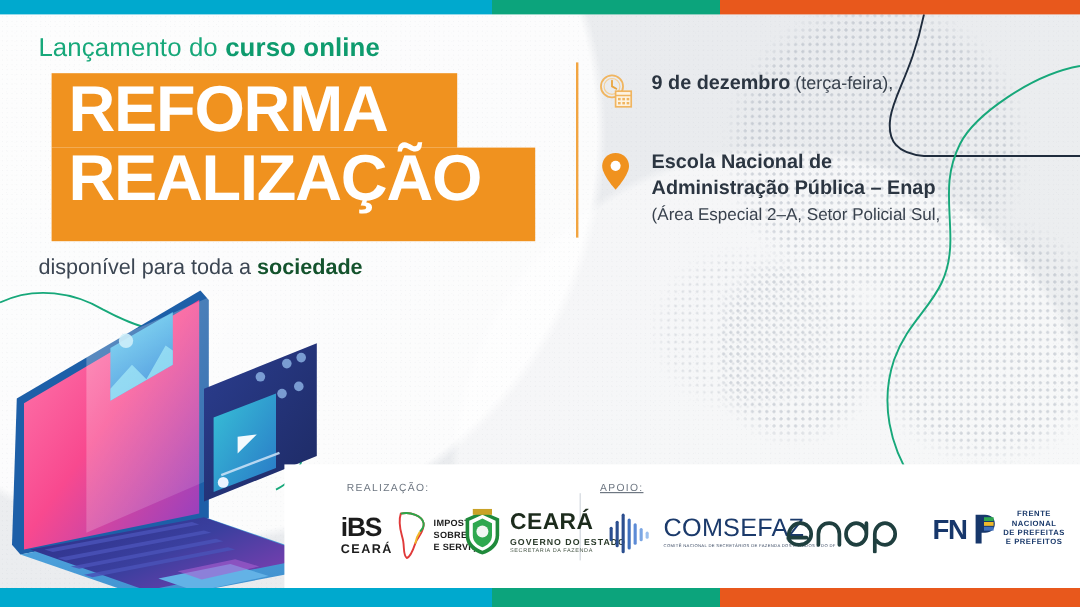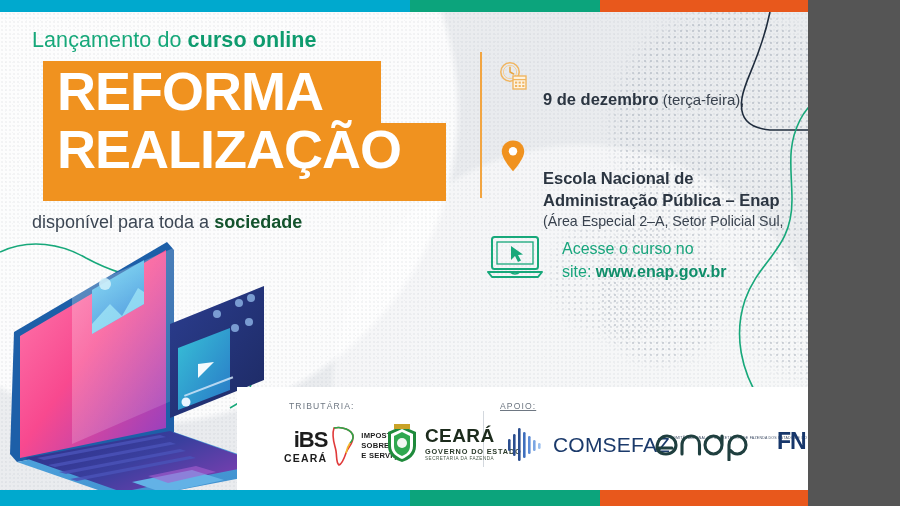--- a/index.html
+++ b/index.html
@@ -1,18 +1,18 @@
 <!DOCTYPE html>
 <html><head>
 <meta charset="utf-8">
 <style>
   html,body{margin:0;padding:0;background:#555;}
   *{box-sizing:border-box;}
   .stage{
-    position:relative;width:808px;height:506px;overflow:hidden;
+    position:relative;width:900px;height:506px;overflow:hidden;
     background:#eceef0;
     font-family:"Liberation Sans", sans-serif;
   }
 
   
   .paper{
     position:absolute;inset:0;
     background:
       radial-gradient(circle at 18% 22%, rgba(255,255,255,.85) 0 40%, rgba(0,0,0,0) 41%),
       radial-gradient(circle at 72% 78%, rgba(255,255,255,.55) 0 35%, rgba(0,0,0,0) 36%),
@@ -78,21 +78,21 @@
   .subline b{font-weight:700;color:#14532d;}
 
   
   .vrule{position:absolute;left:480px;top:52px;width:2px;height:146px;background:#f2a541;}
 
   
   .info{position:absolute;left:496px;top:58px;width:392px;}
   .row{display:flex;gap:13px;align-items:flex-start;}
   .row + .row{margin-top:26px;}
   .ico{flex:0 0 34px;height:40px;display:flex;align-items:flex-start;justify-content:center;padding-top:2px;}
-  .txt{padding-top:1px;margin-top:30px;}
+  .txt{padding-top:1px;}
   .l1{font-size:16.5px;color:#2b3541;font-weight:700;line-height:1.32;}
   .l1 span.reg{font-weight:400;font-size:15px;color:#39424e;}
   .l2{font-size:14.2px;color:#39424e;font-weight:400;line-height:1.34;margin-top:1px;}
 
   
   .access{position:absolute;left:486px;top:234px;display:flex;gap:16px;align-items:center;}
   .access .txt2{font-size:16px;color:#18a57c;line-height:1.45;font-weight:400;}
   .access .txt2 b{font-weight:700;color:#0f8e6a;}
 
   
@@ -100,32 +100,32 @@
     position:absolute;left:237px;top:387px;width:663px;height:103px;
     background:#ffffff;
   }
   .foot-label{position:absolute;font-size:8.6px;letter-spacing:1.1px;color:#6e7782;font-weight:400;}
   .foot-divider{position:absolute;top:24px;width:1px;height:56px;background:#d3d8de;}
 
   .logo{position:absolute;display:flex;align-items:center;}
 
   
   .ibs-txt{display:flex;flex-direction:column;line-height:1;}
-  .ibs-main{font-size:22px;font-weight:700;color:#1c1c1c;letter-spacing:-1px;text-align:right;}
+  .ibs-main{font-size:22px;font-weight:700;color:#1c1c1c;letter-spacing:-1px;}
   .ibs-sub{font-size:10.5px;font-weight:700;color:#1c1c1c;letter-spacing:1.2px;margin-top:2px;}
   .ibs-right{font-size:7.6px;font-weight:700;color:#1c1c1c;line-height:1.28;letter-spacing:.2px;margin-left:5px;}
 
   
   .cr-txt{display:flex;flex-direction:column;line-height:1;margin-left:6px;}
   .cr-main{font-size:19px;font-weight:700;color:#1c2b1c;letter-spacing:.4px;}
   .cr-sub{font-size:7.3px;font-weight:700;color:#2a3a2a;letter-spacing:.85px;margin-top:2.5px;}
   .cr-sub2{font-size:4.6px;font-weight:400;color:#4a5a4a;letter-spacing:.5px;margin-top:2px;}
 
   
-  .cs-txt{display:flex;line-height:1;margin-left:5px;}
+  .cs-txt{display:flex;flex-direction:column;line-height:1;margin-left:5px;}
   .cs-main{font-size:21px;font-weight:400;color:#1b3a6b;letter-spacing:.2px;}
   .cs-sub{font-size:3.5px;font-weight:400;color:#3b4a63;letter-spacing:.25px;margin-top:3px;white-space:nowrap;}
 
   
   .fnp-txt{display:flex;flex-direction:column;line-height:1.22;margin-left:5px;}
   .fnp-l{font-size:6.4px;font-weight:700;color:#1b3a6b;letter-spacing:.45px;}
 
   .enap-wrap{}
 </style>
 </head>
@@ -274,39 +274,24 @@
         </svg>
       </div>
       <div class="txt">
         <div class="l1">Escola Nacional de</div>
         <div class="l1">Administração Pública – Enap</div>
         <div class="l2">(Área Especial 2–A, Setor Policial Sul,</div>
       </div>
     </div>
   </div>
 
-  <div class="access">
-    <div>
-      <svg width="60" height="48" viewBox="0 0 60 48">
-        <rect x="6" y="3" width="46" height="32" rx="2.5" fill="none" stroke="#17a87a" stroke-width="2"></rect>
-        <rect x="11" y="8" width="36" height="22" fill="none" stroke="#17a87a" stroke-width="1.3"></rect>
-        <path d="M2 38 L56 38 L52 43 L6 43 Z" fill="none" stroke="#17a87a" stroke-width="2" stroke-linejoin="round"></path>
-        <path d="M24 38 q5 4 10 0" fill="none" stroke="#17a87a" stroke-width="1.6"></path>
-        <path d="M25 12 L25 26 L29 22 L32 28 L35 26.5 L32 21 L37 20.5 Z" fill="#17a87a"></path>
-      </svg>
-    </div>
-    <div class="txt2">
-      <div>Acesse o curso no</div>
-      <div><span>site: </span><b>www.enap.gov.br</b></div>
-    </div>
-  </div>
 
   <div class="footer">
 
-    <div class="foot-label" style="left:52px;top:14px;">TRIBUTÁRIA:</div>
+    <div class="foot-label" style="left:52px;top:14px;">REALIZAÇÃO:</div>
     <div class="foot-label" style="left:263px;top:14px;text-decoration:underline;">APOIO:</div>
 
     <div class="foot-divider" style="left:246px;"></div>
 
     <div class="logo" style="left:47px;top:38px;">
       <div class="ibs-txt">
         <div class="ibs-main">iBS</div>
         <div class="ibs-sub">CEARÁ</div>
       </div>
       <svg width="26" height="42" viewBox="0 0 26 42" style="margin-left:3px">

